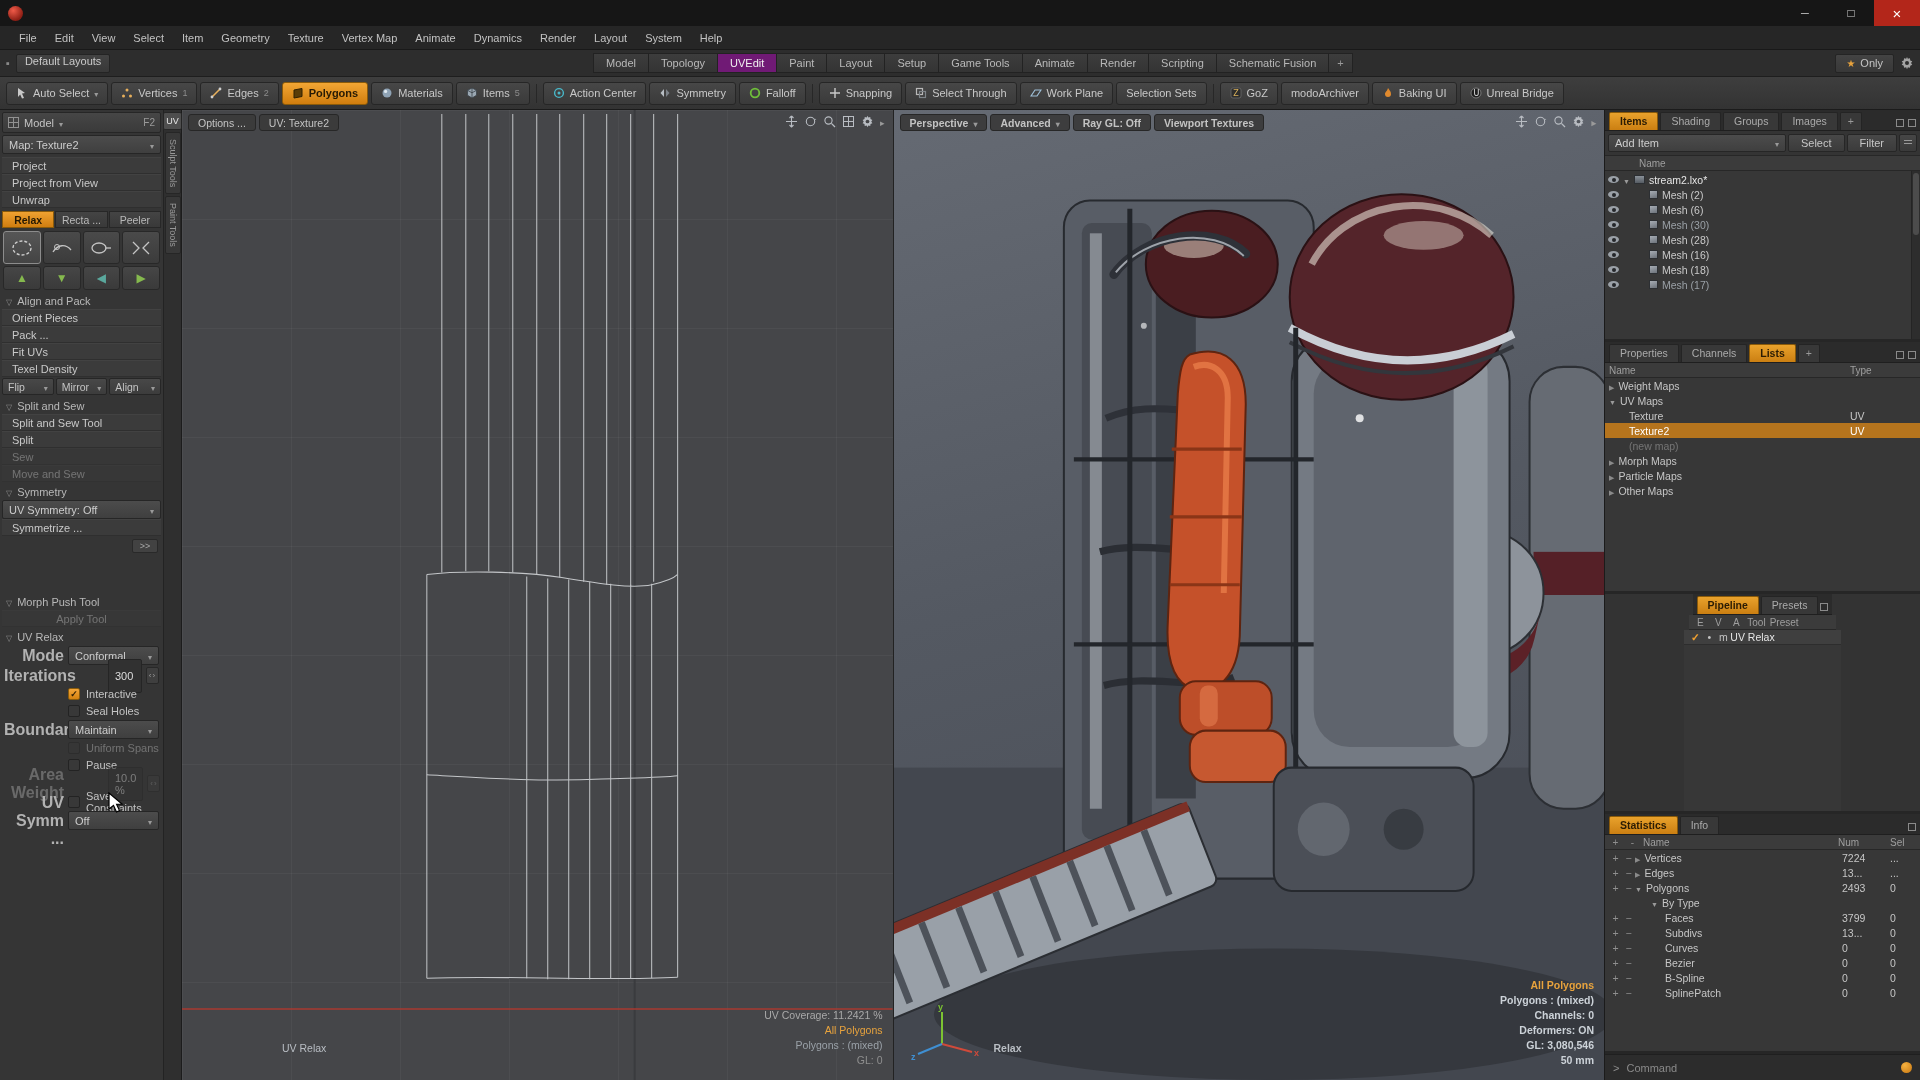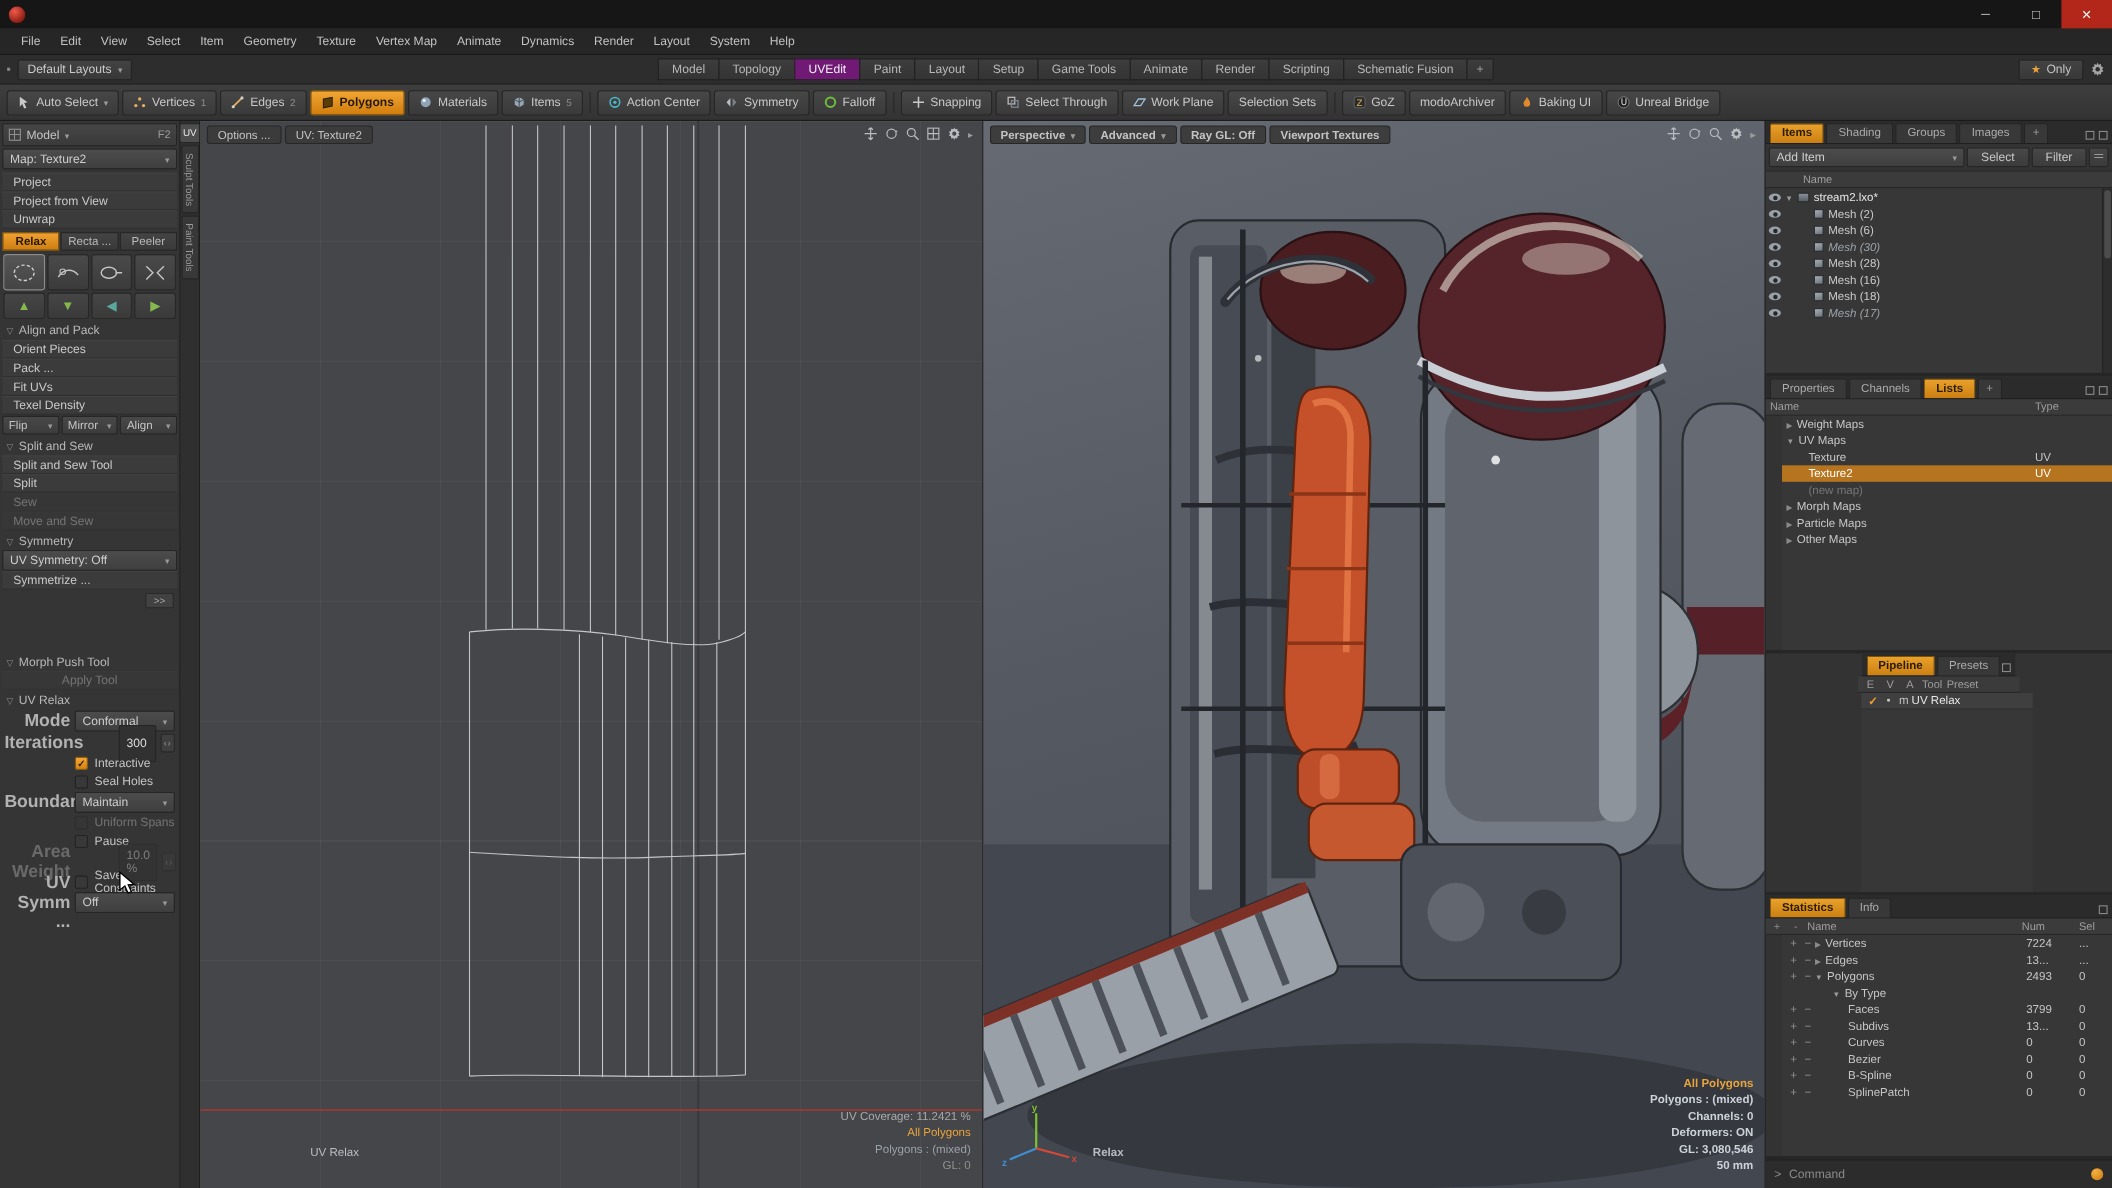--- a/index.html
+++ b/index.html
@@ -1,21 +1,21 @@
 <!DOCTYPE html>
 <html><head>
 <meta charset="utf-8">
 <style>
   * { margin:0; padding:0; box-sizing:border-box; }
   html,body { width:1920px; height:1080px; overflow:hidden; background:#1d1d1d; }
   body { font-family:"Liberation Sans", sans-serif; font-size:11px; color:#c4c4c4; }
   #app { position:relative; width:1920px; height:1080px; display:flex; flex-direction:column; background:#333; }
   .grow { flex:1; }
   .dim { opacity:.42; }
-  .it { font-style:italic; color:#9aa0a6; }
+  .it { color:#9aa0a6; }
 
   
   .i-down::before{content:"▾"; font-size:8px; color:#9a9a9a;}
   .i-right::before{content:"▸"; font-size:9px; color:#9a9a9a;}
   .tri-d::before{content:"▼"; font-size:7px; color:#9a9a9a;}
   .tri-r::before{content:"▶"; font-size:7px; color:#8a8a8a;}
   .tri-o::before{content:"▽"; font-size:8px; color:#8a8a8a;}
   .i-check::before{content:"✓";}
   .i-star::before{content:"★"; color:#e8a33d; font-size:10px;}
   .i-dot::before{content:"•";}
@@ -34,21 +34,21 @@
   .titlebar { height:26px; background:#161616; display:flex; align-items:center; padding-left:8px; flex:none; }
   .logo { width:15px; height:15px; border-radius:50%; background:radial-gradient(circle at 35% 30%, #ef5a48, #8e1f15 70%); }
   .win-controls { margin-left:auto; display:flex; height:100%; }
   .win-btn { width:46px; height:100%; display:flex; align-items:center; justify-content:center; color:#cfcfcf; }
   .win-close { background:#b3261a; color:#fff; }
 
   .menubar { height:24px; background:#262626; border-bottom:1px solid #191919; display:flex; align-items:center; padding-left:10px; flex:none; }
   .menu-item { padding:4px 9px; color:#c2c2c2; }
 
   .layoutbar { height:27px; background:#2d2d2d; border-bottom:1px solid #1e1e1e; display:flex; align-items:center; padding:0 6px; gap:6px; flex:none; }
-  .layout-select { height:19px; background:linear-gradient(#434343,#383838); border:1px solid #242424; border-radius:2px; display:flex; align-items:center; gap:6px; padding:0 8px; color:#cacaca; }
+  .layout-select { height:19px; background:linear-gradient(#434343,#383838); border:1px solid #242424; border-radius:2px; display:flex; align-items:flex-start; gap:6px; padding:0 8px; color:#cacaca;flex-direction:column; }
   .layout-tabs { display:flex; margin:0 auto; }
   .layout-tab { height:20px; display:flex; align-items:center; padding:0 12px; background:linear-gradient(#3d3d3d,#343434); border:1px solid #222; border-right:none; color:#b9b9b9; }
   .layout-tab:last-child { border-right:1px solid #222; }
   .layout-tab.active { background:#701a75; color:#f0f0f0; }
   .layout-tab.addtab { padding:0 8px; color:#9a9a9a; }
   .only-chip { height:19px; display:flex; align-items:center; gap:5px; background:linear-gradient(#434343,#383838); border:1px solid #242424; border-radius:2px; padding:0 10px; }
 
   .toolbar { height:33px; background:linear-gradient(#3e3e3e,#333); border-bottom:1px solid #1b1b1b; display:flex; align-items:center; padding:0 6px; gap:3px; flex:none; }
   .tb-btn { height:23px; display:flex; align-items:center; gap:5px; padding:0 9px; background:linear-gradient(#474747,#3a3a3a); border:1px solid #262626; border-radius:3px; color:#c8c8c8; }
   .tb-btn.orange { background:linear-gradient(#f2a634,#d07d0e); border-color:#8a5a0a; color:#271a04; font-weight:bold; }
@@ -146,21 +146,21 @@
   .eye::before { content:""; position:absolute; left:3.5px; top:1.5px; width:4px; height:4px; border-radius:50%; background:#24262a; }
   .mi { width:9px; height:9px; background:linear-gradient(160deg,#a7adb5,#6c727a); border:1px solid #2c2f33; flex:none; }
   .sci { width:11px; height:9px; background:linear-gradient(#8a9199,#565c63); border:1px solid #2c2f33; flex:none; }
   .t-ind { width:22px; flex:none; }
   .scrollbar { position:absolute; right:0; top:0; bottom:0; width:9px; background:#2d2d2d; border-left:1px solid #242424; }
   .thumb { position:absolute; top:2px; left:1px; width:6px; height:62px; background:#4c4c4c; border-radius:3px; }
   .l-row { height:15px; display:flex; align-items:center; gap:4px; padding:0 4px; font-size:10.5px; color:#c6c6c6; }
   .l-type { width:66px; flex:none; }
   .l-ind { width:16px; flex:none; }
   .l-row.sel { background:#b5741d; color:#fff; }
-  .panel-body { flex:1; background:#373737; overflow:hidden;margin-left:15px; }
+  .panel-body { flex:1; background:#373737; overflow:hidden; }
   .pp-e,.pp-v,.pp-a { width:14px; text-align:center; flex:none; }
   .pp-tool { flex:1; }
   .pp-preset { width:62px; flex:none; }
   .p-row { height:15px; display:flex; align-items:center; background:#3f3f3f; border-bottom:1px solid #2d2d2d; padding:0 4px; font-size:10.5px; }
   .p-check { color:#f0a030; font-weight:bold; }
   .s-p { width:13px; text-align:center; color:#8f8f8f; flex:none; }
   .s-name { flex:1; display:flex; align-items:center; gap:4px; overflow:hidden; }
   .s-num { width:48px; flex:none; }
   .s-sel { width:26px; flex:none; }
   .s-row { height:15px; display:flex; align-items:center; padding:0 4px; font-size:10.5px; color:#c6c6c6; }

